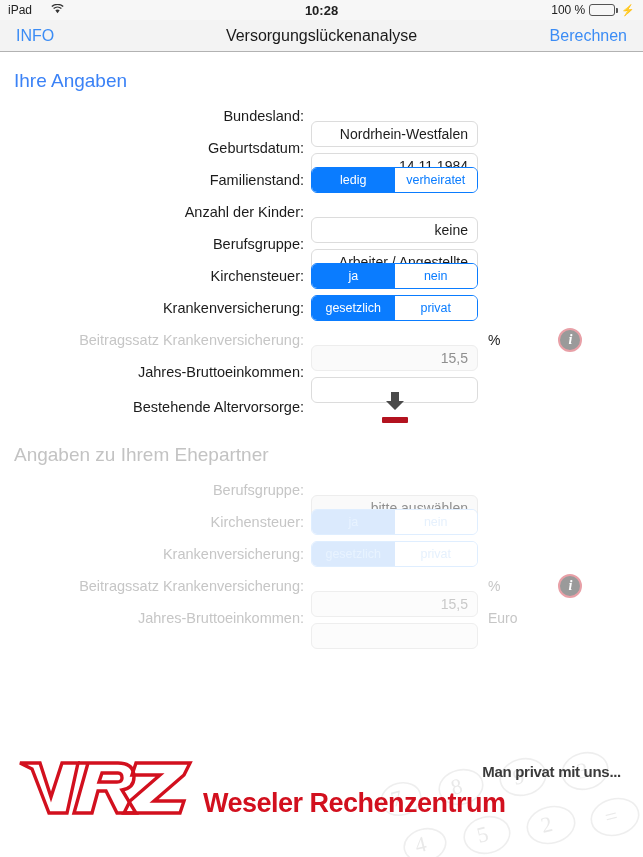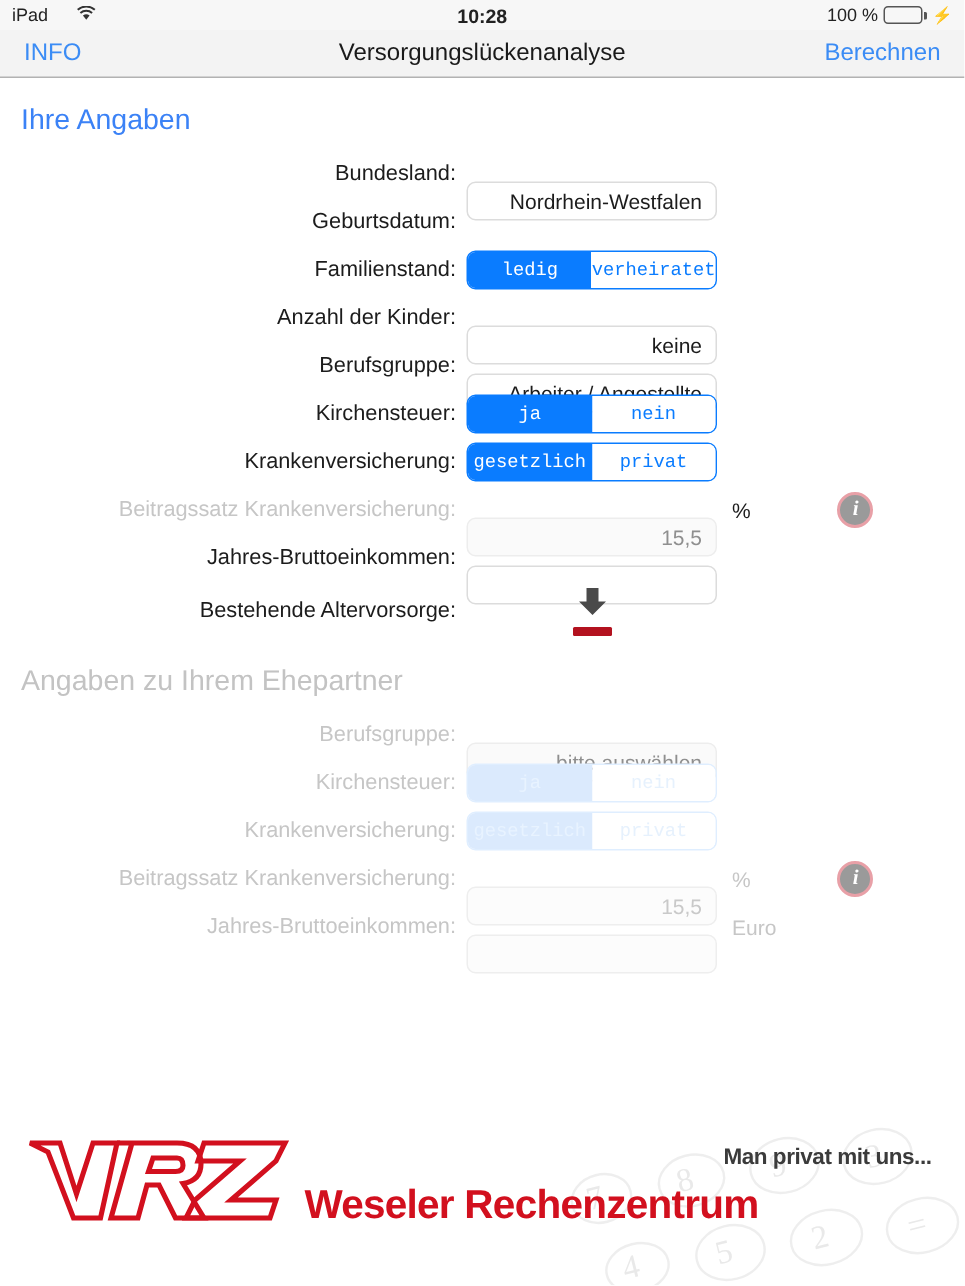--- a/index.html
+++ b/index.html
@@ -166,21 +166,20 @@
   }
   .seg {
     flex: 1;
     display: flex;
     align-items: center;
     justify-content: center;
     font-size: 12.5px;
     background: #fff;
     color: #0a7cff;
     cursor: pointer;
-    font-family: Liberation Mono, monospace;
   }
   .seg.active {
     background: #0a7cff;
     color: #ffffff;
   }
   .segmented.off { border-color: #dfeeff; }
   .segmented.off .seg { color: #e6f1fd; }
   .segmented.off .seg.active { background: #dbeafd; color: #e8f3ff; }
 
   .unit {
@@ -302,20 +301,21 @@
 
   <div class="section-title">Ihre Angaben</div>
 
   <div class="row">
     <div class="label">Bundesland:</div>
     <div class="field">Nordrhein-Westfalen</div>
   </div>
 
   <div class="row">
     <div class="label">Geburtsdatum:</div>
+    <div class="field">14.11.1984</div>
   </div>
 
   <div class="row">
     <div class="label">Familienstand:</div>
     <div class="segmented">
       <div class="seg active">ledig</div>
       <div class="seg">verheiratet</div>
     </div>
   </div>
 

